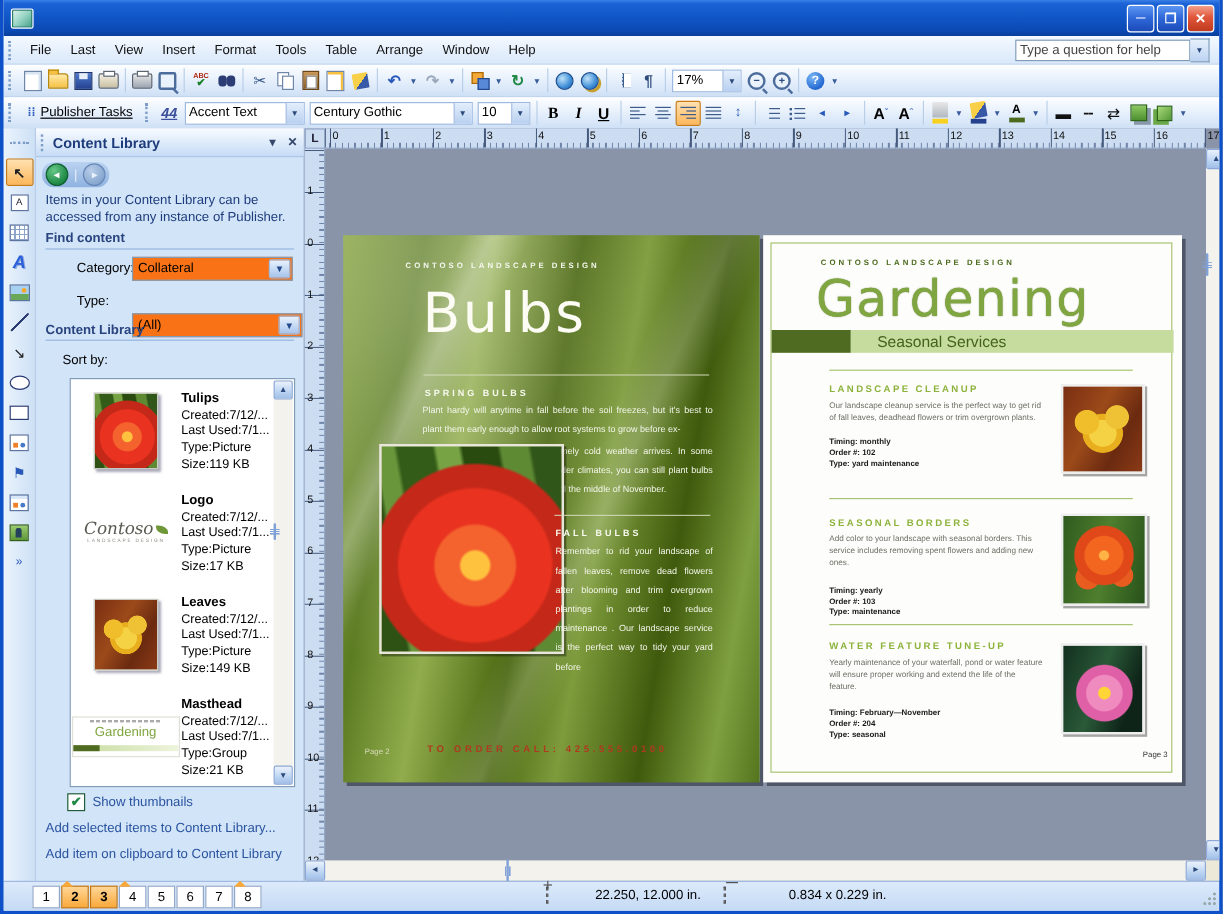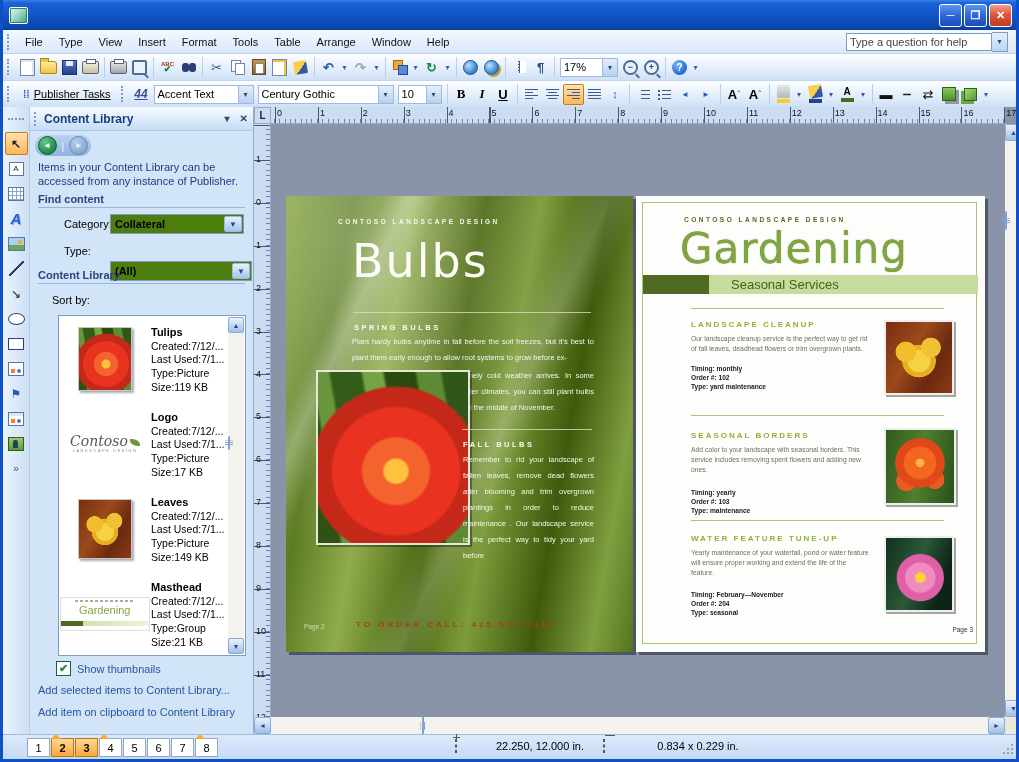--- a/index.html
+++ b/index.html
@@ -96,21 +96,21 @@
   
   .taskpane{left:27px;top:107px;width:224px;height:627px;background:#D2E4F8;border-right:1px solid #94A8C8;box-sizing:border-box;font-size:11px;color:#1E3C7C;}
   .tp-header{left:0;top:0;width:223px;height:24px;background:linear-gradient(180deg,#F8FBFF,#C6DCF6);
      display:flex;align-items:center;font-weight:bold;color:#1E3C7C;font-size:12px;border-bottom:1px solid #AEC6E8;box-sizing:border-box;}
   .tp-hbtn{margin-left:auto;font-size:10px;padding:0 5px;color:#35486B;font-weight:bold;}
   .navpill{left:5px;top:28px;width:56px;height:21px;background:linear-gradient(#BAD2F0,#8FB2E0);border-radius:10px;display:flex;align-items:center;justify-content:space-around;}
   .navcirc{width:17px;height:17px;border-radius:50%;display:flex;align-items:center;justify-content:center;color:#fff;font-size:8px;}
   .nav-back{background:radial-gradient(circle at 35% 30%,#66C888,#1E8844 70%);border:1px solid #0E6030;}
   .nav-fwd{background:radial-gradient(circle at 35% 30%,#B8CCE8,#88A8D0 70%);border:1px solid #6888B8;color:#E8F0FA;}
   .tp-head2{font-weight:bold;color:#29447E;border-bottom:1px solid #96B6E0;padding-bottom:2px;}
-  .xpsel{background:#4d7c0f;border:1px solid #7F9DB9;height:20px;display:flex;align-items:center;padding:0 4px;font-size:11px;color:#000;position:relative;box-sizing:border-box;font-weight:bold;}
+  .xpsel{background:#f97316;border:1px solid #7F9DB9;height:20px;display:flex;align-items:center;padding:0 4px;font-size:11px;color:#000;position:relative;box-sizing:border-box;}
   .xpsel .sdd{position:absolute;right:1px;top:1px;bottom:1px;width:16px;background:linear-gradient(#E8F1FD,#C0D6F2 60%,#A8C4EC);border:1px solid #9EBAE0;border-radius:2px;
      display:flex;align-items:center;justify-content:center;font-size:8px;color:#254A8C;}
   .listbox{background:#fff;border:1px solid #7F9DB9;box-sizing:border-box;}
   .libitem{display:flex;height:85px;}
   .thumbcell{width:92px;display:flex;align-items:center;justify-content:center;flex:none;}
   .itemtext{font-size:10.5px;color:#000;line-height:1.3;padding-top:9px;}
   .itemtext b{font-size:11px;}
   .lb-scroll{position:absolute;right:1px;top:1px;bottom:1px;width:16px;background:#F3F2EC;}
   .sbtn{background:linear-gradient(#EAF2FC,#BCD4F2 60%,#A0BEE8);border:1px solid #8CA8D8;border-radius:2px;color:#2C4A7C;
      display:flex;align-items:center;justify-content:center;font-size:7px;box-sizing:border-box;}
@@ -225,21 +225,21 @@
     <span style="margin-left:auto;display:flex;padding-right:4px;">
       <span class="winbtn">─</span>
       <span class="winbtn">❐</span>
       <span class="winbtn close">✕</span>
     </span>
   </div>
 
   <div class="abs menubar">
     <span class="grip"></span>
     <span class="menuitem">File</span>
-    <span class="menuitem">Type</span>
+    <span class="menuitem">Last</span>
     <span class="menuitem">View</span>
     <span class="menuitem">Insert</span>
     <span class="menuitem">Format</span>
     <span class="menuitem">Tools</span>
     <span class="menuitem">Table</span>
     <span class="menuitem">Arrange</span>
     <span class="menuitem">Window</span>
     <span class="menuitem">Help</span>
     <span class="helpbox">
       <input value="Type a question for help" style="">
@@ -591,21 +591,21 @@
     <div class="hruler"><span><span class="rnum" style="left: 6px;">0</span><span class="rnum" style="left: 48.9px;">1</span><span class="rnum" style="left: 91.8px;">2</span><span class="rnum" style="left: 134.7px;">3</span><span class="rnum" style="left: 177.6px;">4</span><span class="rnum" style="left: 220.5px;">5</span><span class="rnum" style="left: 263.4px;">6</span><span class="rnum" style="left: 306.3px;">7</span><span class="rnum" style="left: 349.2px;">8</span><span class="rnum" style="left: 392.1px;">9</span><span class="rnum" style="left: 435px;">10</span><span class="rnum" style="left: 477.9px;">11</span><span class="rnum" style="left: 520.8px;">12</span><span class="rnum" style="left: 563.7px;">13</span><span class="rnum" style="left: 606.6px;">14</span><span class="rnum" style="left: 649.5px;">15</span><span class="rnum" style="left: 692.4px;">16</span><span class="rnum" style="left: 735.3px;">17</span></span></div>
     <div class="vruler"><span><span class="rnumv" style="top: 30px;">1</span><span class="rnumv" style="top: 72.9px;">0</span><span class="rnumv" style="top: 115.8px;">1</span><span class="rnumv" style="top: 158.7px;">2</span><span class="rnumv" style="top: 201.6px;">3</span><span class="rnumv" style="top: 244.5px;">4</span><span class="rnumv" style="top: 287.4px;">5</span><span class="rnumv" style="top: 330.3px;">6</span><span class="rnumv" style="top: 373.2px;">7</span><span class="rnumv" style="top: 416.1px;">8</span><span class="rnumv" style="top: 459px;">9</span><span class="rnumv" style="top: 501.9px;">10</span><span class="rnumv" style="top: 544.8px;">11</span><span class="rnumv" style="top: 587.7px;">12</span></span></div>
 
     <div class="abs canvas">
 
       <div class="abs pageL">
         <div class="abs brandL" style="left:52px;top:22px;">CONTOSO LANDSCAPE DESIGN</div>
         <div class="abs bigtitleL" style="left:66px;top:38px;">Bulbs</div>
         <div class="abs wline" style="left:67px;top:116px;width:238px;"></div>
         <div class="abs whead" style="left:68px;top:127px;">SPRING BULBS</div>
-        <div class="abs wbody" style="left:66px;top:138px;width:242px;">Plant hardy bulbs anytime in fall before the soil freezes, but it's best to plant them early enough to allow root systems to grow before ex-</div>
+        <div class="abs wbody" style="left:66px;top:138px;width:242px;">Plant hardy will anytime in fall before the soil freezes, but it's best to plant them early enough to allow root systems to grow before ex-</div>
         <div class="abs wbody" style="left:172px;top:172px;width:136px;">tremely cold weather arrives. In some milder climates, you can still plant bulbs until the middle of November.</div>
         <div class="abs photoframe tulip" style="left:30px;top:174px;width:154px;height:175px;"></div>
         <div class="abs wline" style="left:176px;top:233px;width:130px;"></div>
         <div class="abs whead" style="left:177px;top:244px;">FALL BULBS</div>
         <div class="abs wbody" style="left:177px;top:256px;width:131px;">Remember to rid your landscape of fallen leaves, remove dead flowers after blooming and trim overgrown plantings in order to reduce maintenance . Our landscape service is the perfect way to tidy your yard before</div>
         <div class="abs pagenoL" style="left:18px;top:427px;">Page 2</div>
         <div class="abs ordercall" style="left:70px;top:424px;">TO ORDER CALL: 425.555.0100</div>
       </div>
 
       <div class="abs pageR">

